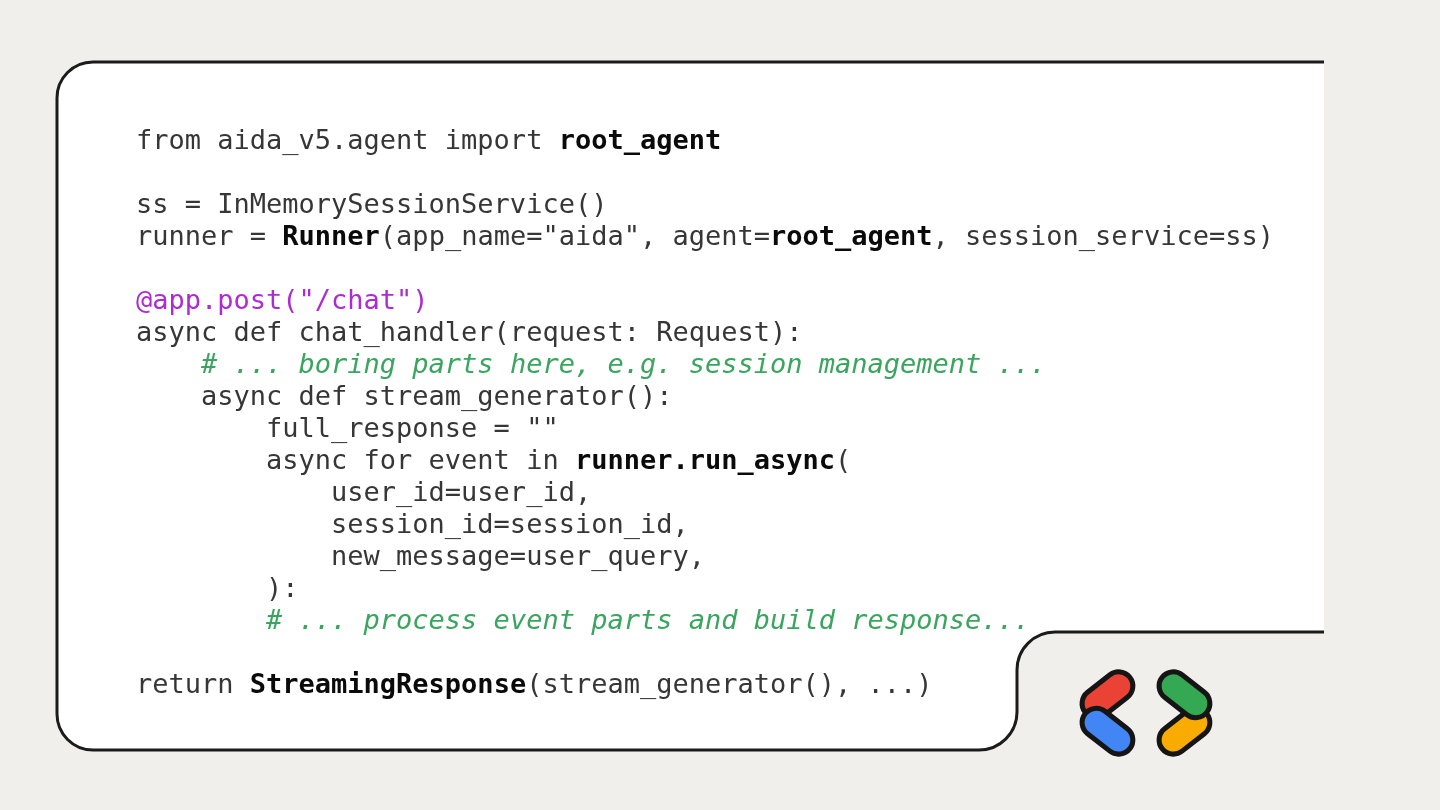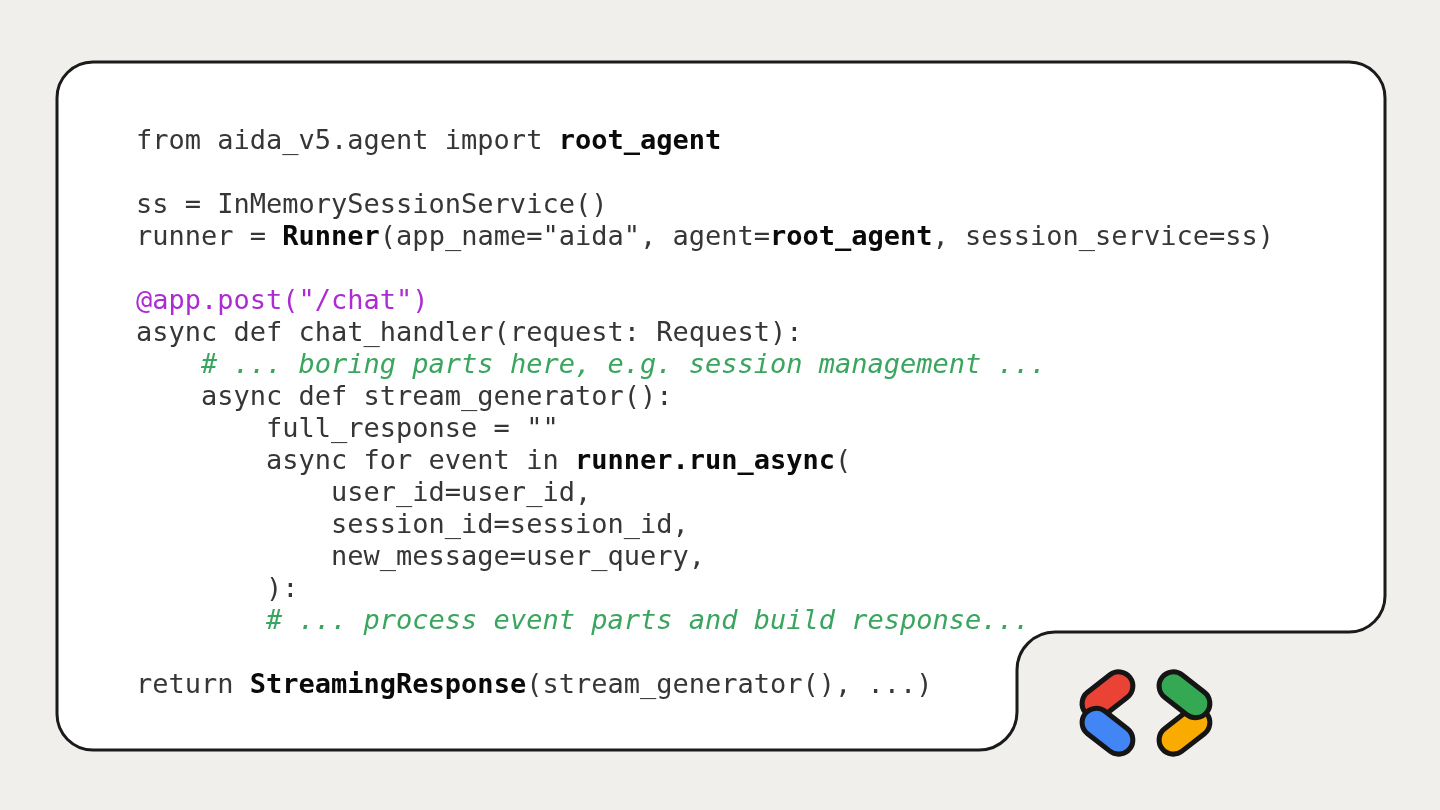--- a/index.html
+++ b/index.html
@@ -14,21 +14,21 @@
     --gdg-blue: #4285F4;
     --gdg-green: #34A853;
     --gdg-yellow: #F9AB00;
     --gdg-outline: #151515;
     --brand-text: #2b2b2b;
   }
   html, body { margin: 0; padding: 0; }
   body { background: var(--bg); }
   .stage {
     position: relative;
-    width: 1440px;
+    width: 1324px;
     height: 810px;
     background: var(--bg);
     overflow: hidden;
     font-family: "Liberation Sans", sans-serif;
     text-decoration: underline;
   }
   .bubble {
     position: absolute;
     left: 0; top: 0;
     width: 1440px;

